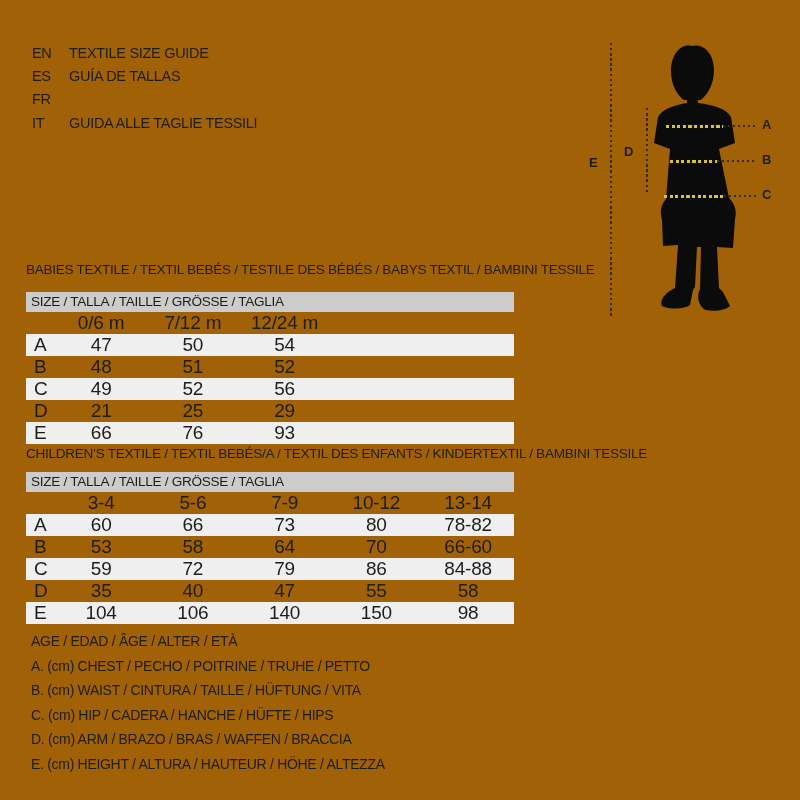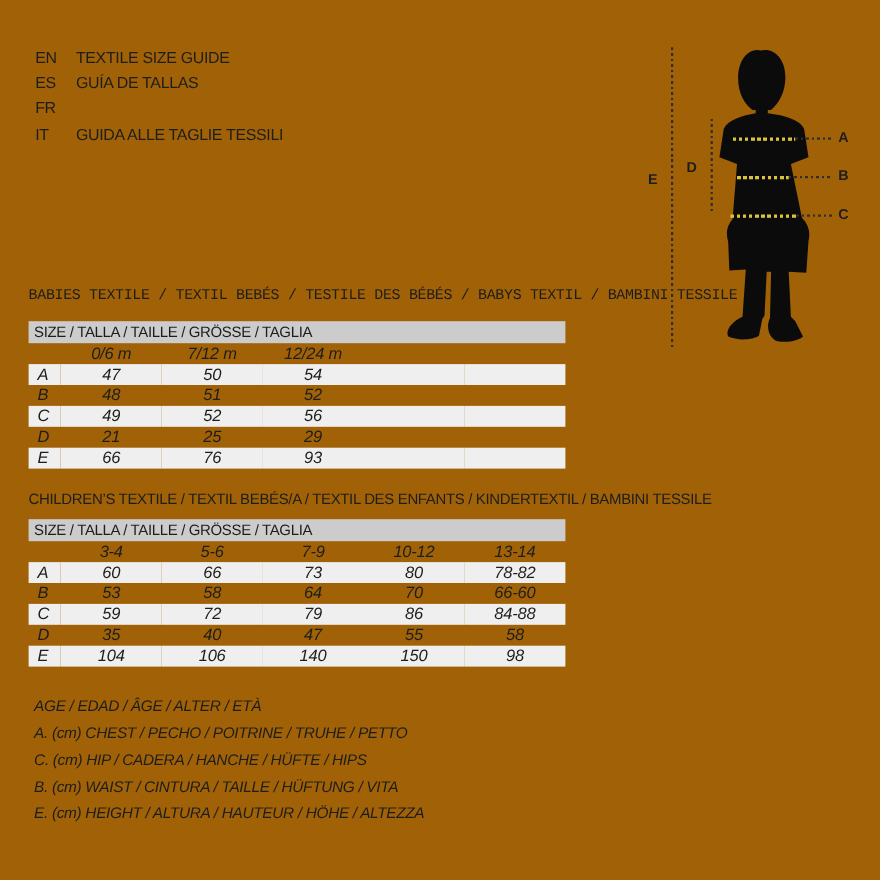--- a/index.html
+++ b/index.html
@@ -32,29 +32,29 @@
   .dot-black-h{position:absolute;height:2px;
     background:repeating-linear-gradient(to right,#2e2e2e 0 2.1px,transparent 2.1px 5px);}
   .measure-label{position:absolute;font-weight:bold;font-size:13px;line-height:16px;}
 
   
   .section-title{position:absolute;left:26px;font-size:13.6px;letter-spacing:-0.3px;white-space:nowrap;}
   .table-block{position:absolute;left:26px;width:488px;}
   .size-bar{background:var(--bar);height:20px;line-height:20px;padding-left:5px;
     font-size:13.6px;letter-spacing:-0.3px;}
   table.size-table{width:100%;border-collapse:collapse;table-layout:fixed;
-    font-size:15px;letter-spacing:-0.2px;font-style:italic;}
+    font-size:19px;letter-spacing:-0.2px;}
   table.size-table td{height:19px;padding:0;text-align:center;vertical-align:middle;}
   table.size-table td.rowlabel{text-align:left;padding-left:8px;}
   tr.cols td{height:19px;}
   tr.stripe{background:var(--stripe);}
 
   
   .legend{position:absolute;left:31px;top:629px;font-size:14px;line-height:24.6px;
-    letter-spacing:-0.3px;font-style:italic;}
+    letter-spacing:-0.3px;}
   .legend div{white-space:nowrap;}
 
   svg.silhouette{position:absolute;left:645px;top:42px;}
 </style>
 </head>
 <body>
 
 <div class="canvas">
 
   <ul class="lang-list">
@@ -112,21 +112,21 @@
 
     <div class="dash-yellow" style="left:670px;top:160px;width:47px;"></div>
     <div class="dot-black-h" style="left:717px;top:160px;width:40px;"></div>
     <div class="measure-label" style="left:762px;top:152px;">B</div>
 
     <div class="dash-yellow" style="left:664px;top:195px;width:60px;"></div>
     <div class="dot-black-h" style="left:724px;top:195px;width:33px;"></div>
     <div class="measure-label" style="left:762px;top:187px;">C</div>
   </div>
 
-  <div class="section-title" style="top:262px;font-family:Liberation Mono, monospace;">BABIES TEXTILE / TEXTIL BEBÉS / TESTILE DES BÉBÉS / BABYS TEXTIL / BAMBINI TESSILE</div>
+  <div class="section-title" style="top:262px;">BABIES TEXTILE / TEXTIL BEBÉS / TESTILE DES BÉBÉS / BABYS TEXTIL / BAMBINI TESSILE</div>
   <div class="table-block" style="top:292px;">
     <div class="size-bar">SIZE / TALLA / TAILLE / GRÖSSE / TAGLIA</div>
     <table class="size-table">
       <colgroup>
           <col style="width:6%">
           <col style="width:18.8%">
           <col style="width:18.8%">
           <col style="width:18.8%">
           <col style="width:18.8%">
           <col style="width:18.8%">
@@ -245,18 +245,19 @@
         <td>150</td>
         <td>98</td>
       </tr>
     </tbody>
       </table>
   </div>
 
   <div class="legend">
     <div>AGE / EDAD / ÂGE / ALTER / ETÀ</div>
     <div>A. (cm) CHEST / PECHO / POITRINE / TRUHE / PETTO</div>
+    <div>B. (cm) WAIST / CINTURA / TAILLE / HÜFTUNG / VITA</div>
     <div>C. (cm) HIP / CADERA / HANCHE / HÜFTE / HIPS</div>
-    <div>B. (cm) WAIST / CINTURA / TAILLE / HÜFTUNG / VITA</div>
+    <div>D. (cm) ARM / BRAZO / BRAS / WAFFEN / BRACCIA</div>
     <div>E. (cm) HEIGHT / ALTURA / HAUTEUR / HÖHE / ALTEZZA</div>
   </div>
 
 </div>
 
 </body></html>

